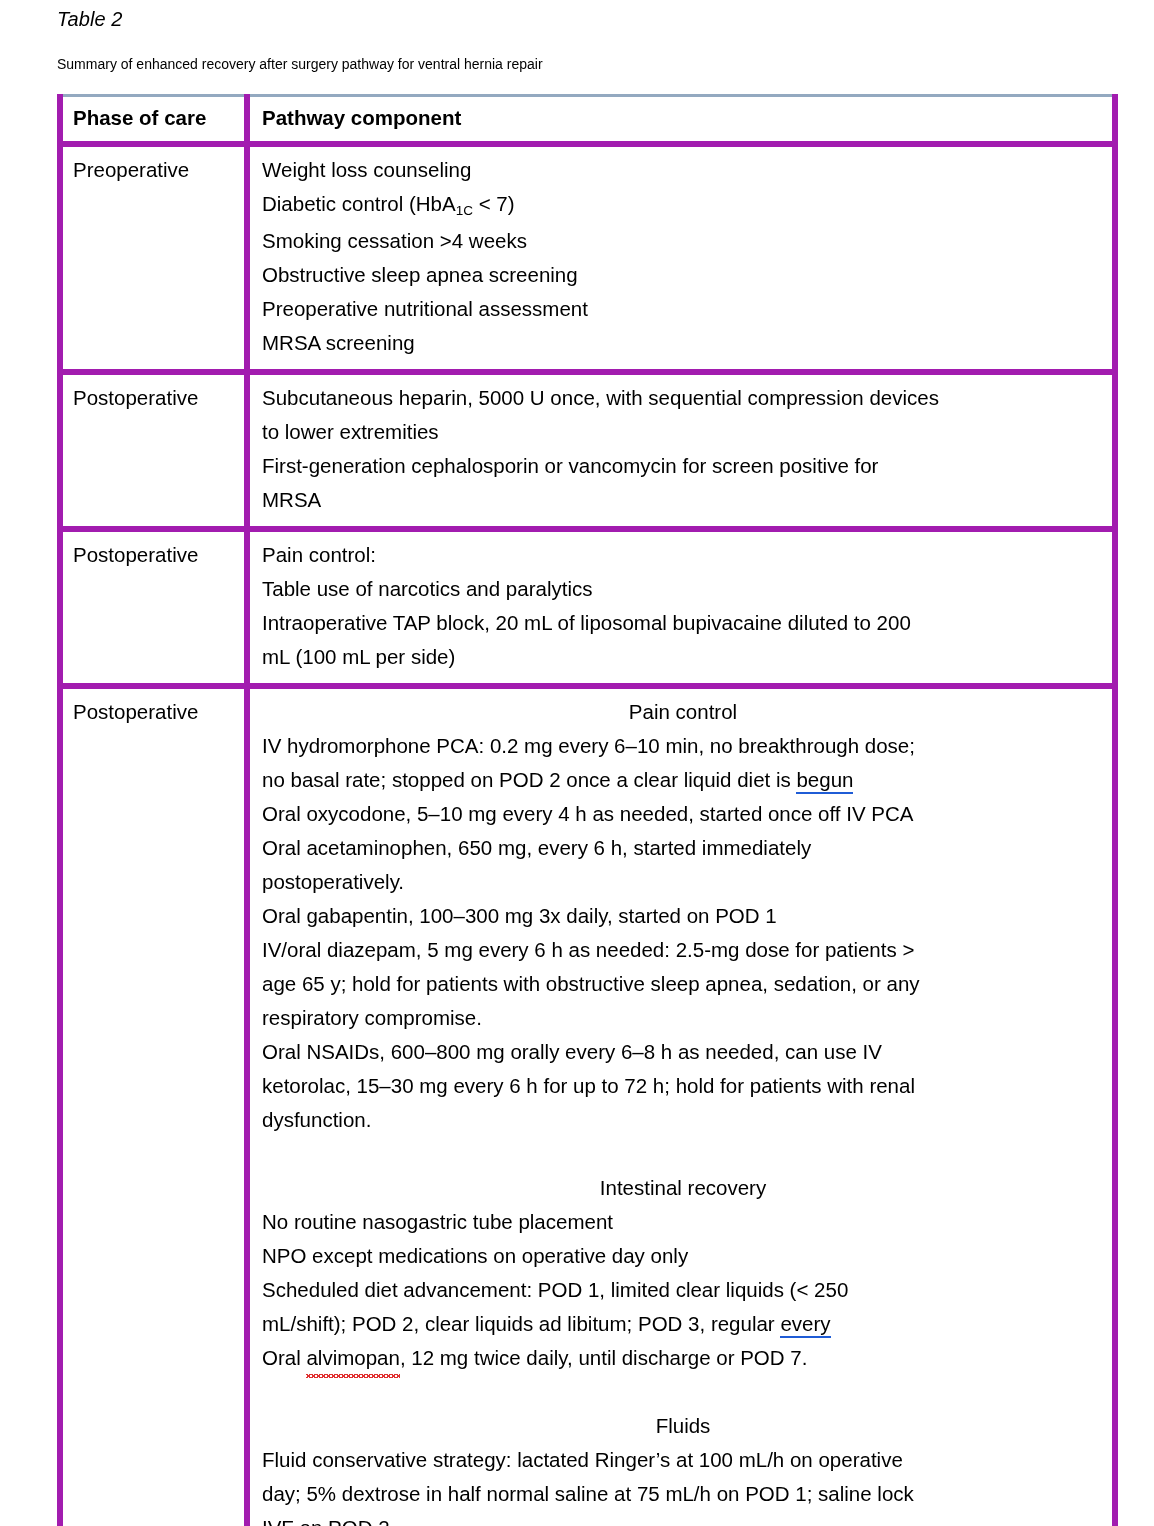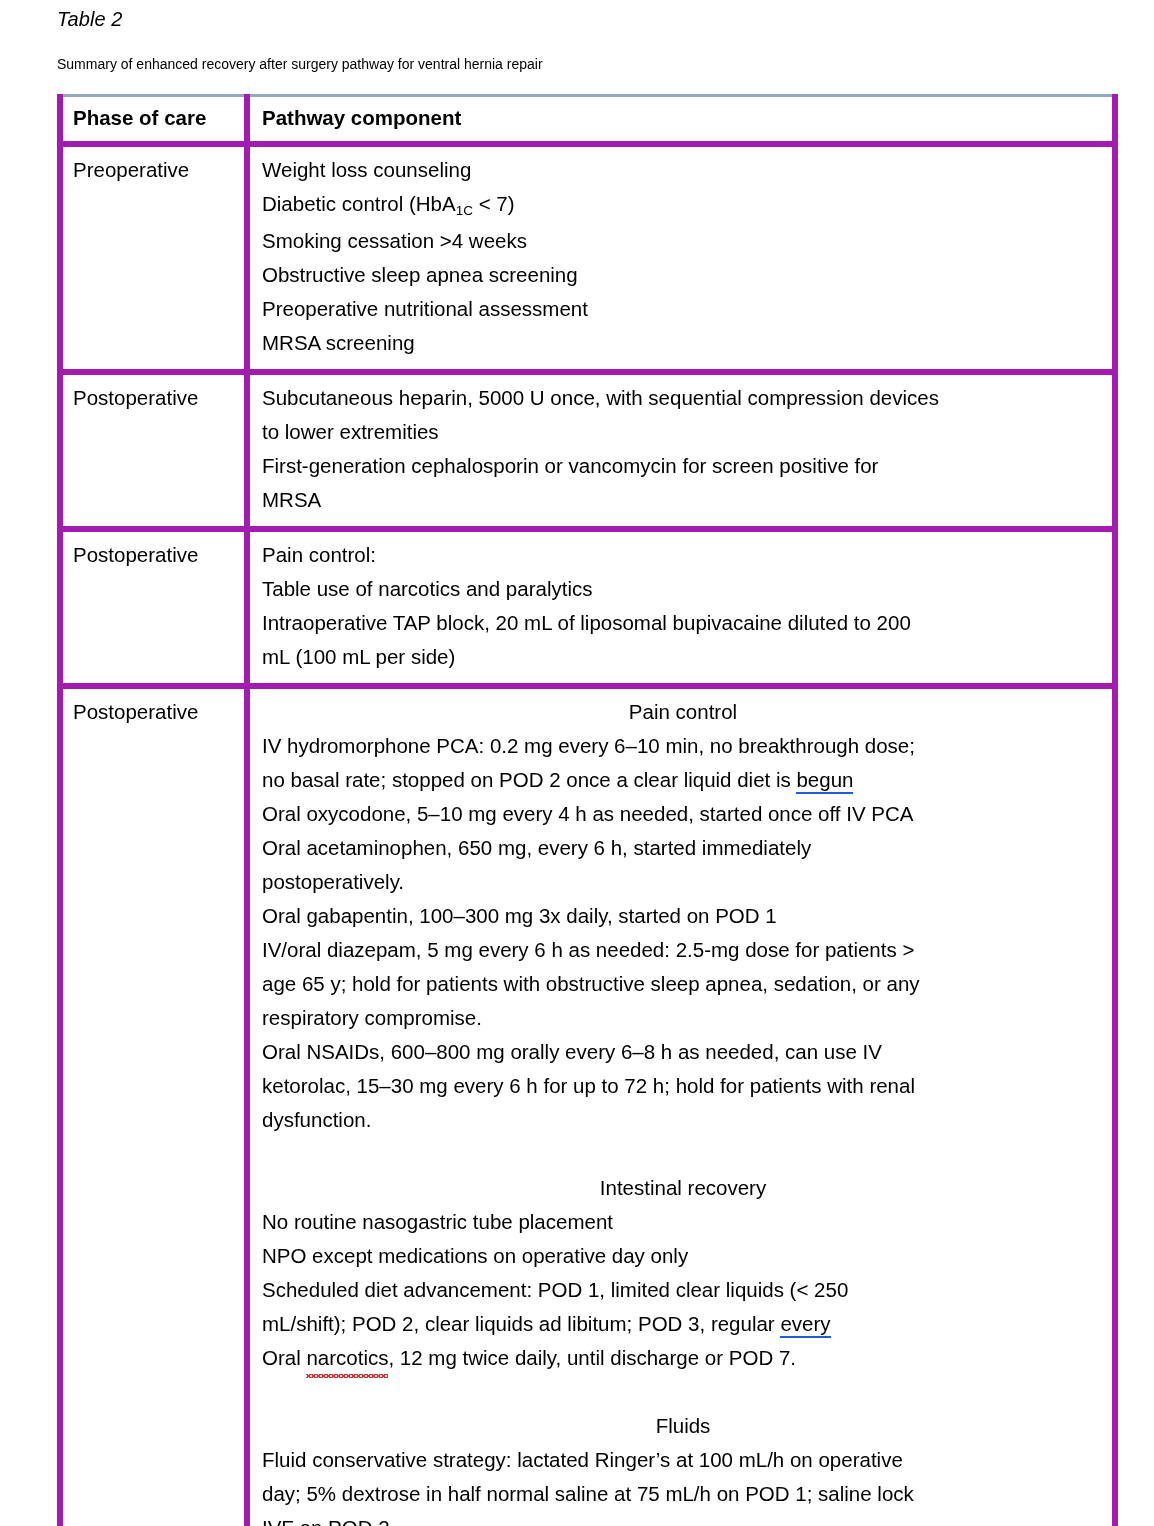--- a/index.html
+++ b/index.html
@@ -178,21 +178,21 @@
           <div class="line">ketorolac, 15–30 mg every 6 h for up to 72 h; hold for patients with renal</div>
           <div class="line">dysfunction.</div>
 
           <div class="blank-line"></div>
 
           <div class="line bold-head">Intestinal recovery</div>
           <div class="line">No routine nasogastric tube placement</div>
           <div class="line">NPO except medications on operative day only</div>
           <div class="line">Scheduled diet advancement: POD 1, limited clear liquids (&lt; 250</div>
           <div class="line"><span>mL/shift); POD 2, clear liquids ad libitum; POD 3, regular </span><span class="grammar">every</span></div>
-          <div class="line"><span>Oral </span><span class="spell">narcotics</span><span>, 12 mg twice daily, until discharge or POD 7.</span></div>
+          <div class="line"><span>Oral </span><span class="spell">alvimopan</span><span>, 12 mg twice daily, until discharge or POD 7.</span></div>
 
           <div class="blank-line"></div>
 
           <div class="line bold-head">Fluids</div>
           <div class="line">Fluid conservative strategy: lactated Ringer’s at 100 mL/h on operative</div>
           <div class="line">day; 5% dextrose in half normal saline at 75 mL/h on POD 1; saline lock</div>
           <div class="line">IVF on POD 2.</div>
 
         </td>
       </tr>

